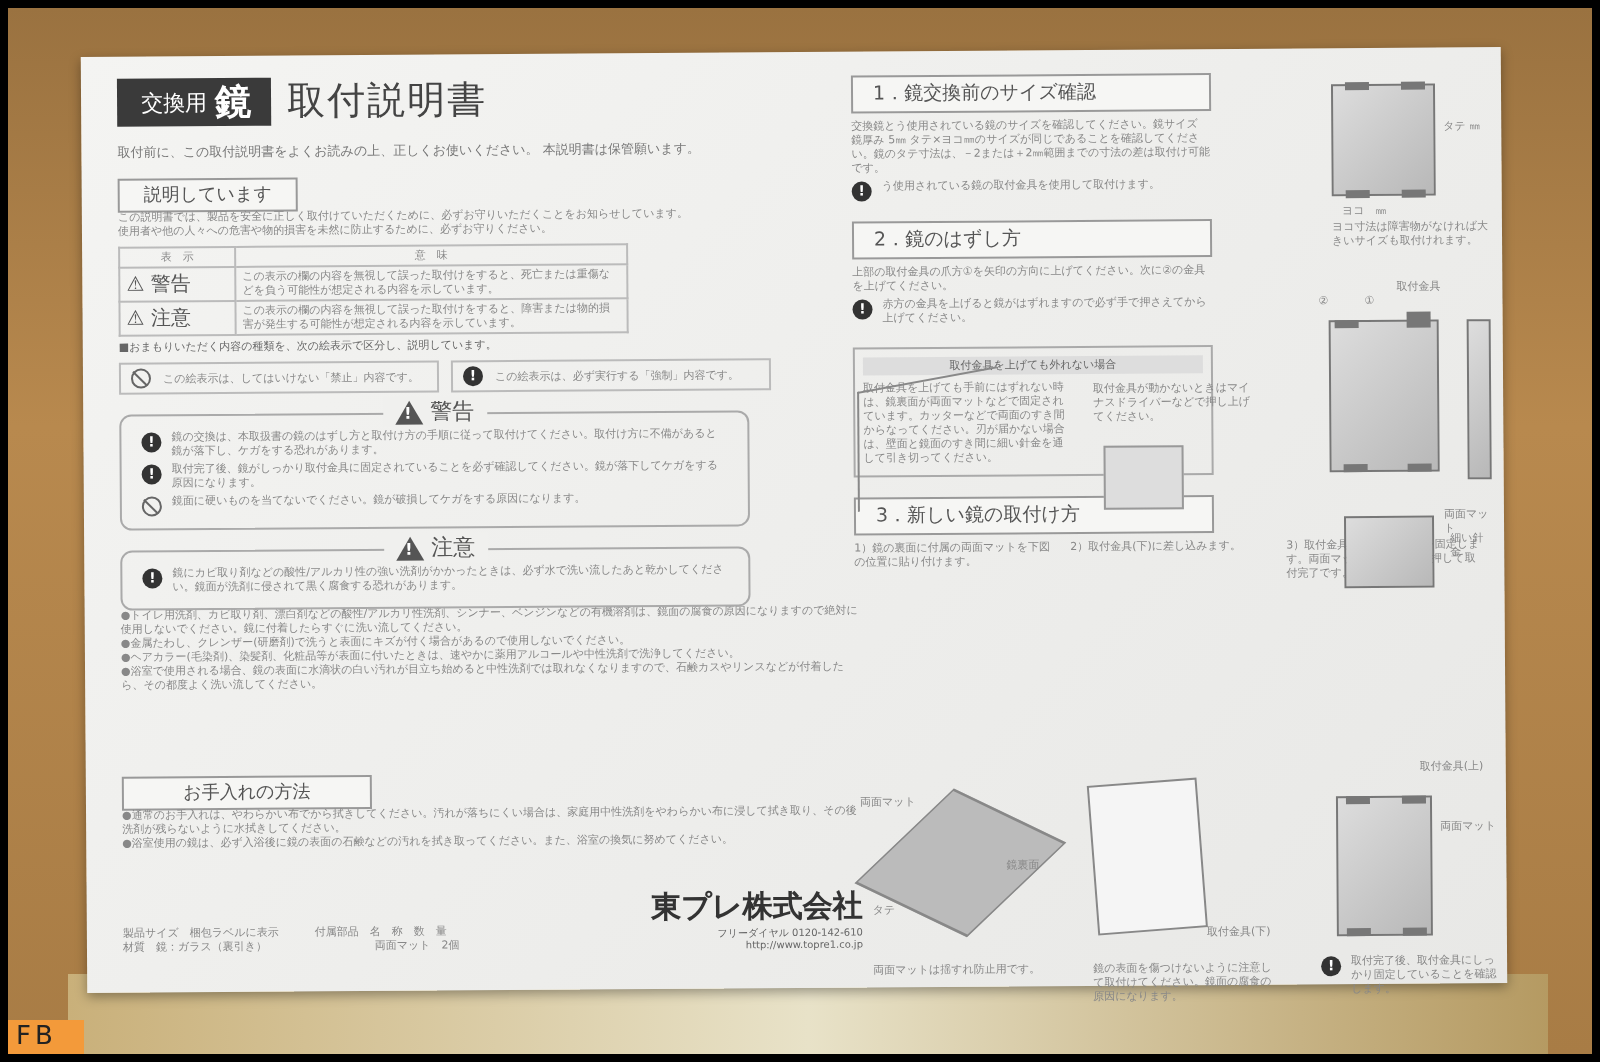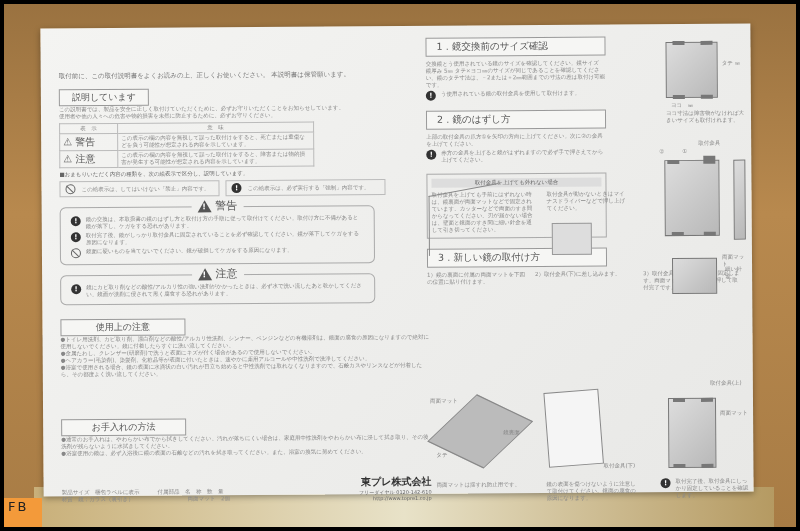--- a/index.html
+++ b/index.html
@@ -34,44 +34,49 @@
 
   .box { border: 1px solid #aaa; border-radius: 6px; margin-top: 10px; padding: 8px 10px 4px; position: relative; width: 315px; }
   .box-title { position: absolute; top: -9px; left: 50%; transform: translateX(-50%); background: #f0f0ee; padding: 0 6px; font-size: 11px; color: #555; display: flex; align-items: center; gap: 4px; white-space: nowrap; }
   .warn-tri { display: inline-block; width: 0; height: 0; border-left: 7px solid transparent; border-right: 7px solid transparent; border-bottom: 12px solid #555; position: relative; }
   .warn-tri::after { content: "!"; position: absolute; left: -2px; top: 2px; font-size: 8px; color: #fff; font-weight: bold; }
   .box-item { display: flex; gap: 5px; align-items: flex-start; margin-bottom: 2px; }
 
   .bullets p { font-size: 5.5px; line-height: 7px; color: #888; }
   .footer { display: flex; gap: 18px; margin-top: 20px; align-items: flex-end; }
   .company { margin-left: auto; text-align: right; }
-  .company .name { font-size: 10px; font-weight: bold; color: #333; }
+  .company .name { font-size: 15px; font-weight: bold; color: #333; }
   .company .sub { font-size: 5px; color: #666; }
 
   .r-sec { border: 1px solid #999; background: #f6f6f4; font-size: 9.5px; padding: 2px 10px; width: 180px; color: #555; margin-top: 6px; }
   .r-text { font-size: 5.5px; line-height: 7px; color: #888; width: 180px; margin-top: 4px; }
   .diagram { position: absolute; border: 1px solid #777; background: linear-gradient(135deg,#ddd,#b8b8b8); }
   .clip { position: absolute; width: 12px; height: 4px; background: #777; }
   .note-box { border: 1px solid #aaa; width: 180px; margin-top: 10px; padding: 4px; }
   .note-head { background: #ddd; font-size: 5.5px; text-align: center; padding: 1px; color: #666; }
   .steps { display: flex; gap: 8px; margin-top: 4px; }
   .step { font-size: 5.5px; line-height: 7px; color: #888; width: 100px; }
   .caption { font-size: 5.5px; color: #888; position: absolute; }
-  .fb { position: absolute; left: 0; bottom: 0; background: #f39a3a; color: #222; font-size: 13px; padding: 1px 4px; letter-spacing: 2px; width: 38px; height: 29px; }
+  .fb { position: absolute; left: 0; bottom: 0; background: #f39a3a; color: #222; font-size: 13px; padding: 1px 4px; letter-spacing: 2px; width: 38px; height: 17px; }
 </style>
 </head>
 <body>
 
 <div class="frame">
   <div class="floor"></div>
 
   <div class="paper">
 
     <div class="col-left">
       <div class="title-row">
+        <div class="title-badge">
+          <span>交換用</span>
+          <span class="big">鏡</span>
+        </div>
+        <div class="title-main">取付説明書</div>
       </div>
       <div class="intro">取付前に、この取付説明書をよくお読みの上、正しくお使いください。 本説明書は保管願います。</div>
 
       <div class="sec-label">説明しています</div>
       <div class="small">この説明書では、製品を安全に正しく取付けていただくために、必ずお守りいただくことをお知らせしています。</div>
       <div class="small">使用者や他の人々への危害や物的損害を未然に防止するために、必ずお守りください。</div>
 
       <table class="legend">
         <tbody>
             <tr>
@@ -124,21 +129,20 @@
         <div class="box-title">
           <span class="warn-tri"></span>
           <span>注意</span>
         </div>
         <div class="box-item">
           <span class="mandatory">!</span>
           <span class="small">鏡にカビ取り剤などの酸性/アルカリ性の強い洗剤がかかったときは、必ず水で洗い流したあと乾かしてください。鏡面が洗剤に侵されて黒く腐食する恐れがあります。</span>
         </div>
       </div>
 
-      <div class="sec-label wide" style="margin-top:14px">使用上の注意</div>
       <div class="bullets">
         <p>●トイレ用洗剤、カビ取り剤、漂白剤などの酸性/アルカリ性洗剤、シンナー、ベンジンなどの有機溶剤は、鏡面の腐食の原因になりますので絶対に使用しないでください。鏡に付着したらすぐに洗い流してください。</p>
         <p>●金属たわし、クレンザー(研磨剤)で洗うと表面にキズが付く場合があるので使用しないでください。</p>
         <p>●ヘアカラー(毛染剤)、染髪剤、化粧品等が表面に付いたときは、速やかに薬用アルコールや中性洗剤で洗浄してください。</p>
         <p>●浴室で使用される場合、鏡の表面に水滴状の白い汚れが目立ち始めると中性洗剤では取れなくなりますので、石鹸カスやリンスなどが付着したら、その都度よく洗い流してください。</p>
       </div>
 
       <div class="sec-label wide">お手入れの方法</div>
       <div class="bullets">
         <p>●通常のお手入れは、やわらかい布でから拭きしてください。汚れが落ちにくい場合は、家庭用中性洗剤をやわらかい布に浸して拭き取り、その後洗剤が残らないように水拭きしてください。</p>

